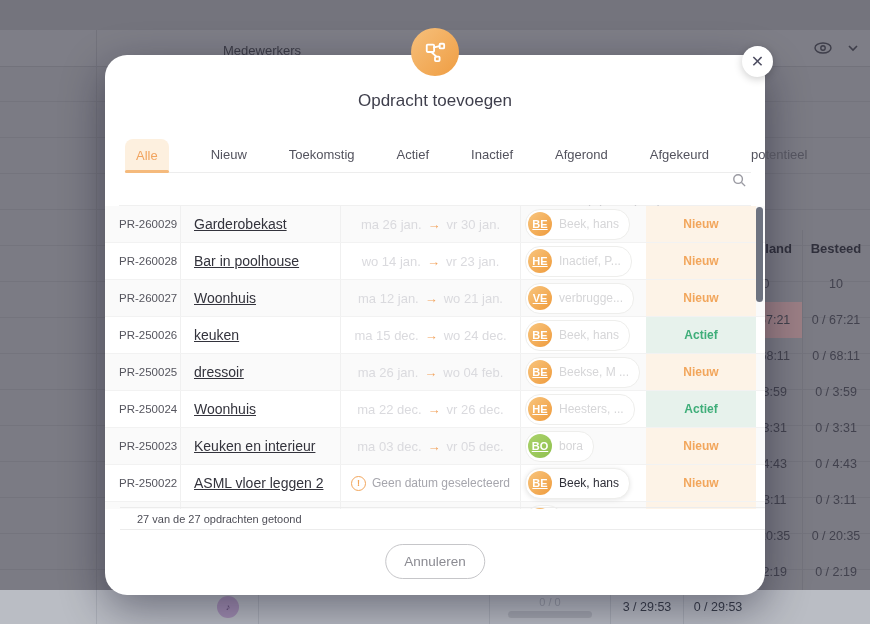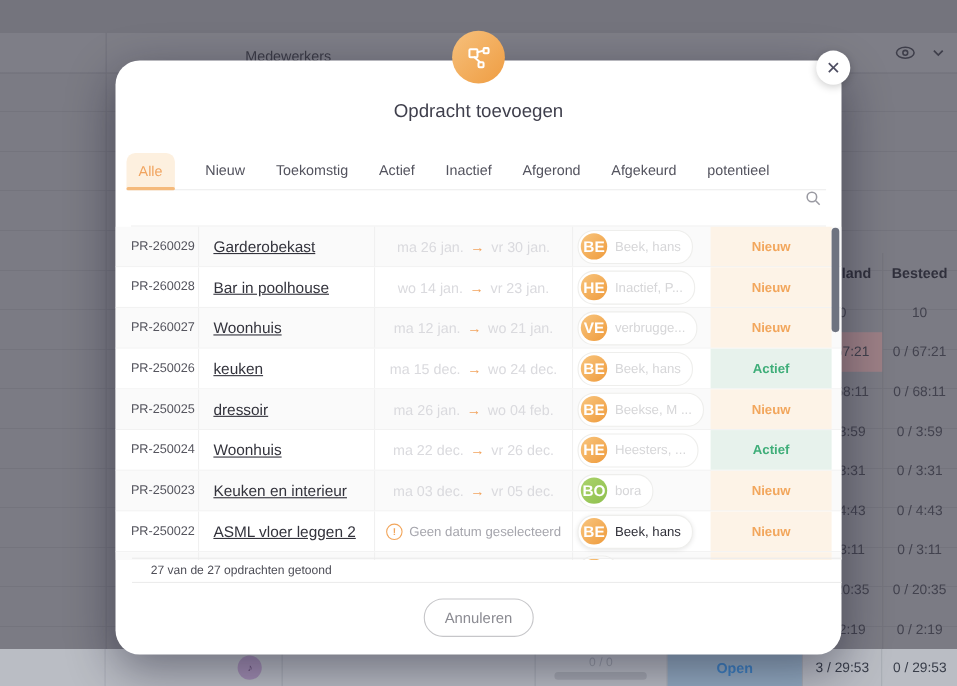--- a/index.html
+++ b/index.html
@@ -40,22 +40,22 @@
   
   .modal{position:absolute;left:105px;top:55px;width:660px;height:540px;background:#fff;border-radius:22px;
          box-shadow:0 14px 44px rgba(15,15,35,.45);}
   .modal-icon{position:absolute;left:50%;top:-27px;transform:translateX(-50%);width:48px;height:48px;border-radius:50%;
          background:linear-gradient(135deg,#f6c07c,#ef9d42);display:flex;align-items:center;justify-content:center;}
   .close-btn{position:absolute;left:637px;top:-9px;width:31px;height:31px;border-radius:50%;background:#fff;
          box-shadow:0 2px 8px rgba(0,0,0,.2);display:flex;align-items:center;justify-content:center;
          color:#4e4e62;font-size:16px;cursor:pointer;}
   .modal-title{position:absolute;top:36px;left:0;width:100%;text-align:center;font-size:17px;color:#3f3f4c;}
 
-  .tabs{position:absolute;top:81px;left:10px;right:14px;height:36px;border-bottom:1px solid #ededed;
-        display:flex;align-items:center;gap:28px;}
+  .tabs{position:absolute;top:81px;left:20px;right:14px;height:36px;border-bottom:1px solid #ededed;
+        display:flex;align-items:center;gap:42px;}
   .tab{font-size:13px;color:#53535e;white-space:nowrap;cursor:pointer;}
   .tab.active{position:relative;align-self:flex-end;height:33px;display:flex;align-items:center;
         background:#fdf0df;color:#f1a45f;border-radius:8px 8px 0 0;padding:0 11px;}
   .tab.active::after{content:"";position:absolute;left:0;right:0;bottom:-1px;height:3px;background:#f5ba7c;border-radius:2px;}
 
   .search{position:absolute;top:118px;left:14px;right:14px;height:32px;border-bottom:1px solid #f0f0f0;
         display:flex;align-items:flex-end;gap:10px;padding:0 4px;flex-direction:column;}
   .search input{border:none;outline:none;flex:1;font-size:14px;color:#55555e;font-family:inherit;background:transparent;}
   .search input::placeholder{color:#cbcbcf;}
 
@@ -69,21 +69,21 @@
   .c-date{justify-content:center;gap:6px;font-size:13px;color:#dadade;border-left:1px solid #f0f0f0;}
   .c-date .arrow{color:#f2a45e;}
   .warn{display:flex;align-items:center;gap:6px;font-size:12px;color:#a6a6ad;}
   .warn-icon{width:13px;height:13px;border:1.4px solid #f2a65c;border-radius:50%;color:#f2a65c;font-size:9px;
        display:flex;align-items:center;justify-content:center;font-weight:bold;flex:0 0 auto;}
   .c-chip{padding-left:4px;border-left:1px solid #f0f0f0;}
   .chip{display:inline-flex;align-items:center;gap:7px;height:27px;border:1px solid #eeeeec;border-radius:15px;
        background:#fff;padding:1px 10px 1px 2px;max-width:116px;}
   .chip.elev{box-shadow:0 1px 5px rgba(0,0,0,.1);}
   .avatar{width:24px;height:24px;border-radius:50%;display:flex;align-items:center;justify-content:center;
-       font-size:14px;font-weight:bold;color:#fff;background:linear-gradient(135deg,#f8c57e,#ef9b3c);flex:0 0 auto;}
+       font-size:11px;font-weight:bold;color:#fff;background:linear-gradient(135deg,#f8c57e,#ef9b3c);flex:0 0 auto;text-decoration:underline;}
   .avatar.green{background:linear-gradient(135deg,#abd36c,#8fc04e);text-align:right;}
   .chip-name{font-size:12px;color:#d6d6d8;white-space:nowrap;overflow:hidden;text-overflow:ellipsis;}
   .chip-name.dark{color:#2f2f38;}
   .c-status{justify-content:center;font-size:12px;font-weight:bold;}
   .st-nieuw{background:#fdf3e7;color:#f2a65c;}
   .st-actief{background:#e7f2ec;color:#3fae79;}
 
   .scroll-thumb{position:absolute;right:2px;top:152px;width:7px;height:95px;border-radius:4px;background:#6e7380;}
 
   .count-bar{position:absolute;top:452px;left:15px;right:0;height:23px;border-top:1px solid #ececec;border-bottom:1px solid #ececec;
@@ -163,23 +163,20 @@
   <div class="bg-bottom">
     <div class="bcell bc1"></div>
     <div class="bcell bc2">
       <span class="purple-avatar">♪</span>
     </div>
     <div class="bcell bc3"></div>
     <div class="bcell bc4">
       <span class="prog-label">0 / 0</span>
       <span class="prog-bar"></span>
     </div>
-    <div class="bcell bc5">
-      <span class="open-label">Open</span>
-    </div>
     <div class="bcell bc6">
       <span class="sum-val">3 / 29:53</span>
     </div>
     <div class="bcell bc7">
       <span class="sum-val">0 / 29:53</span>
     </div>
   </div>
 
   <div class="modal">
 

